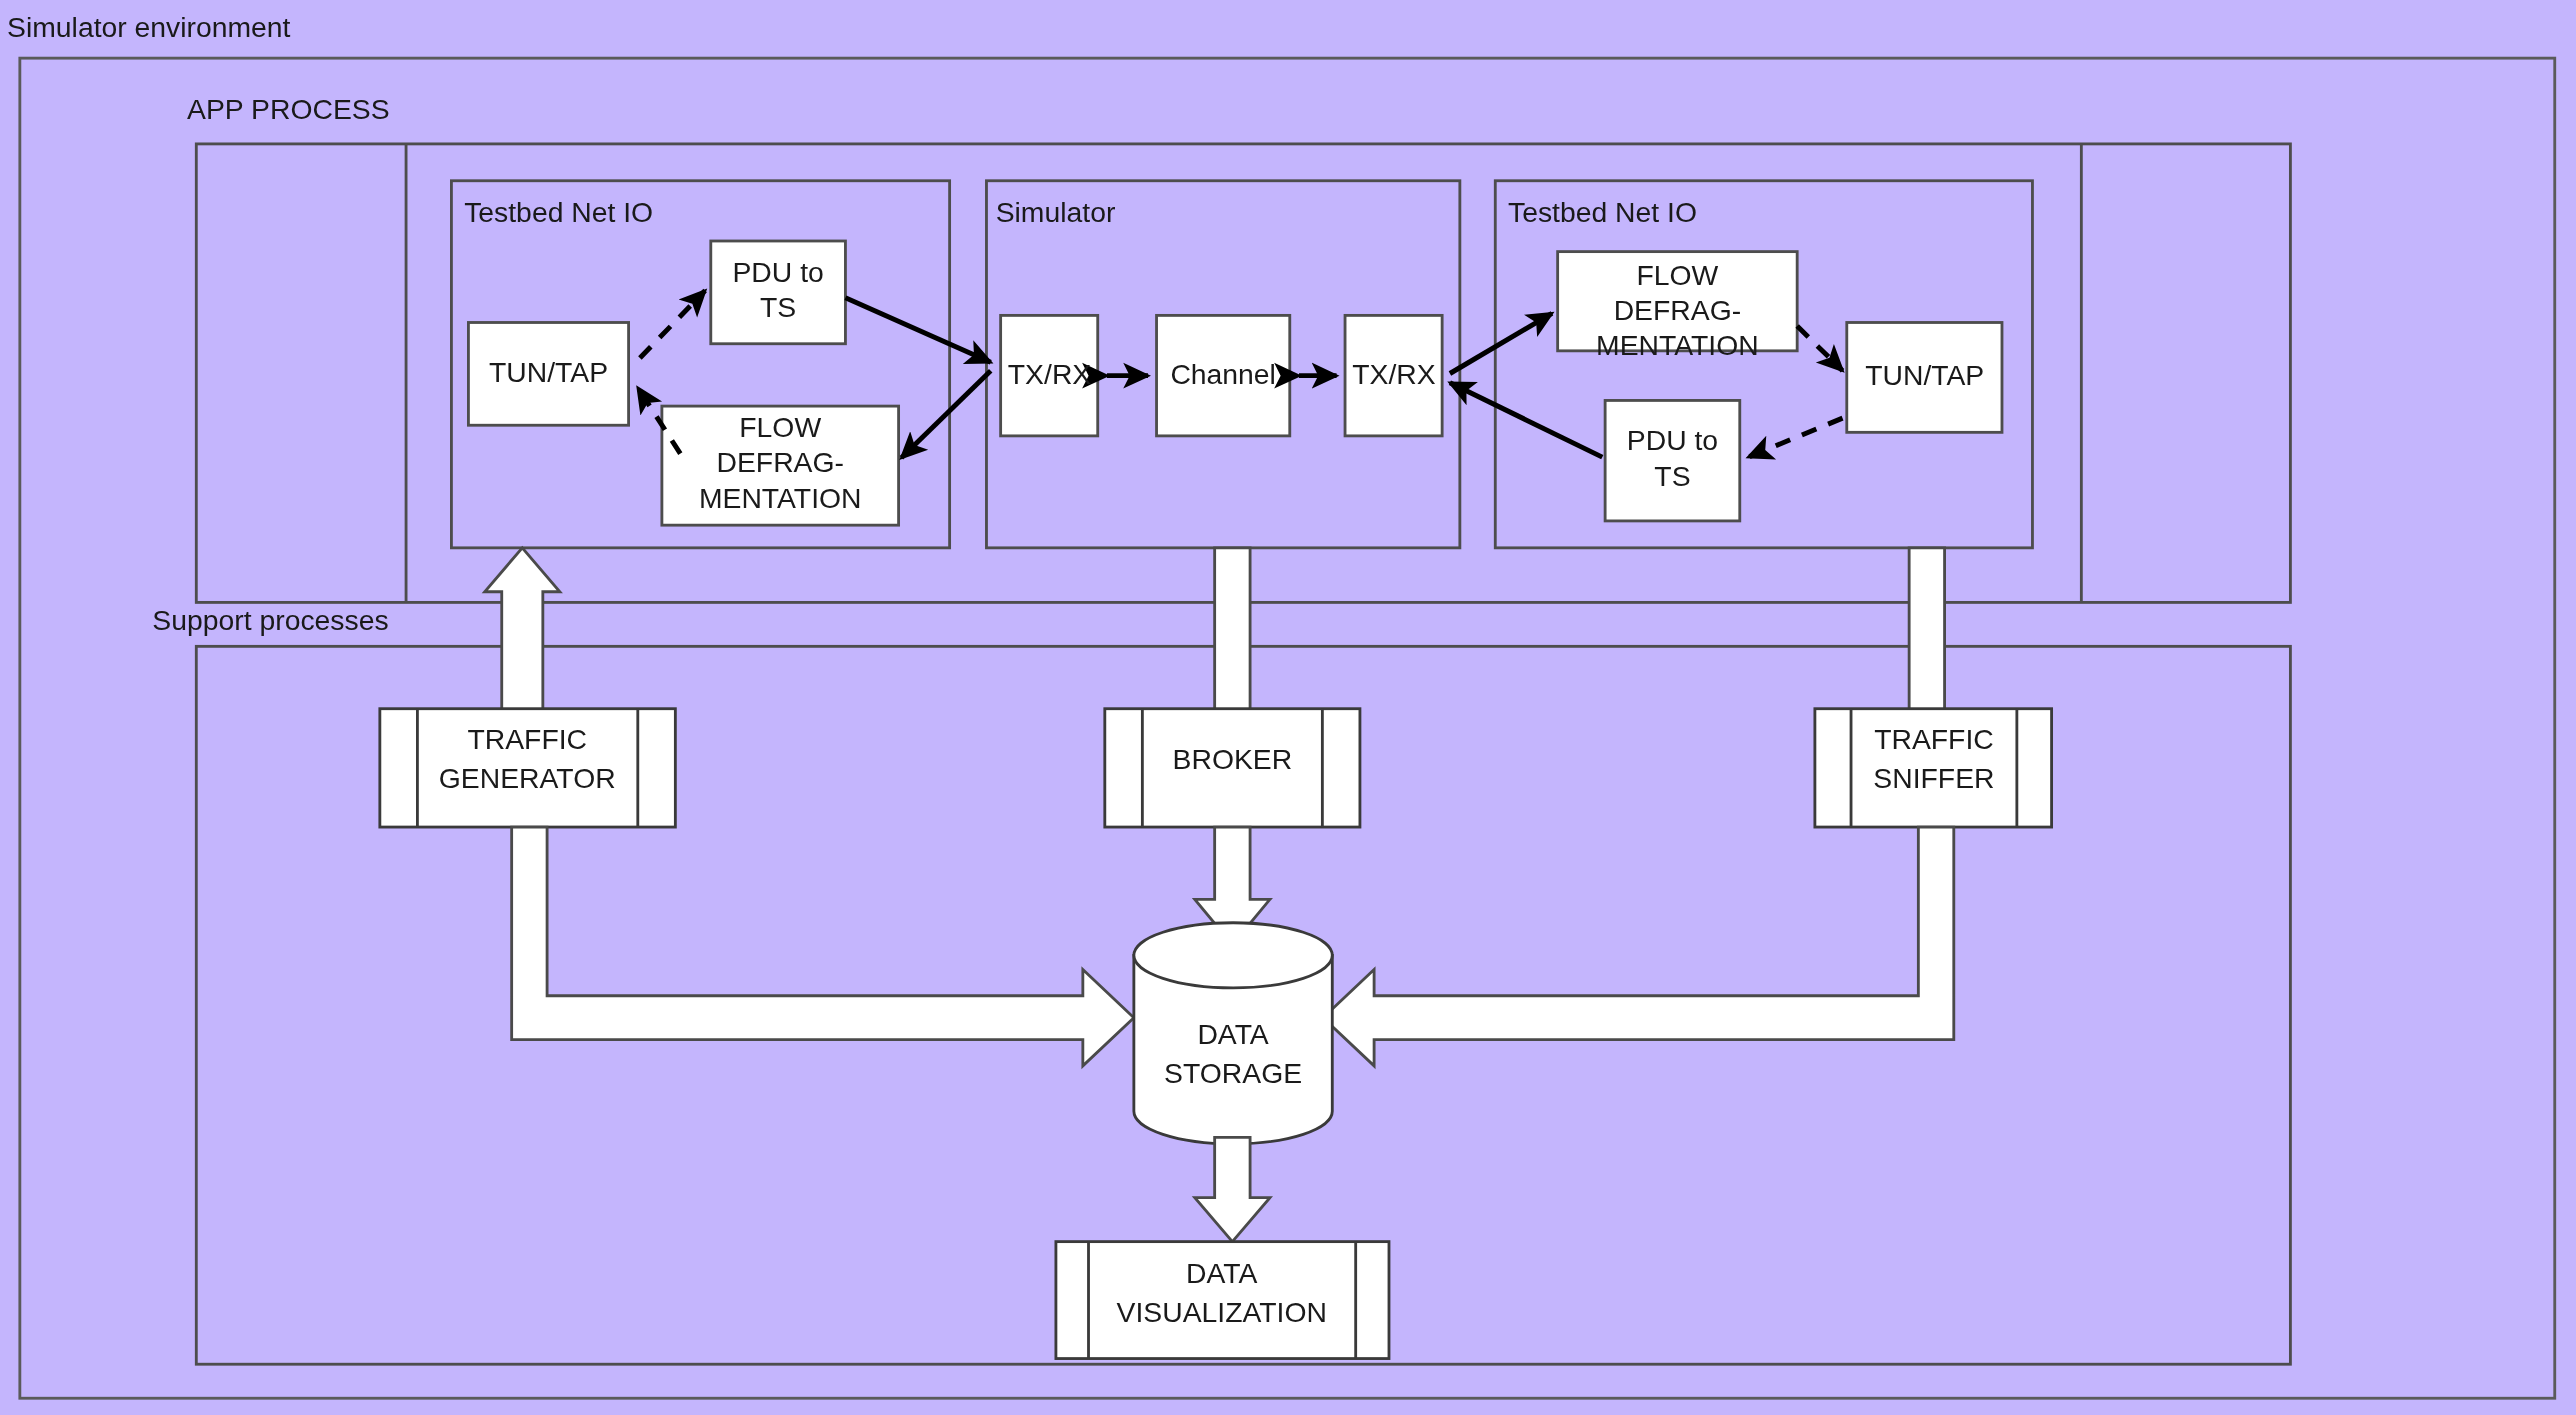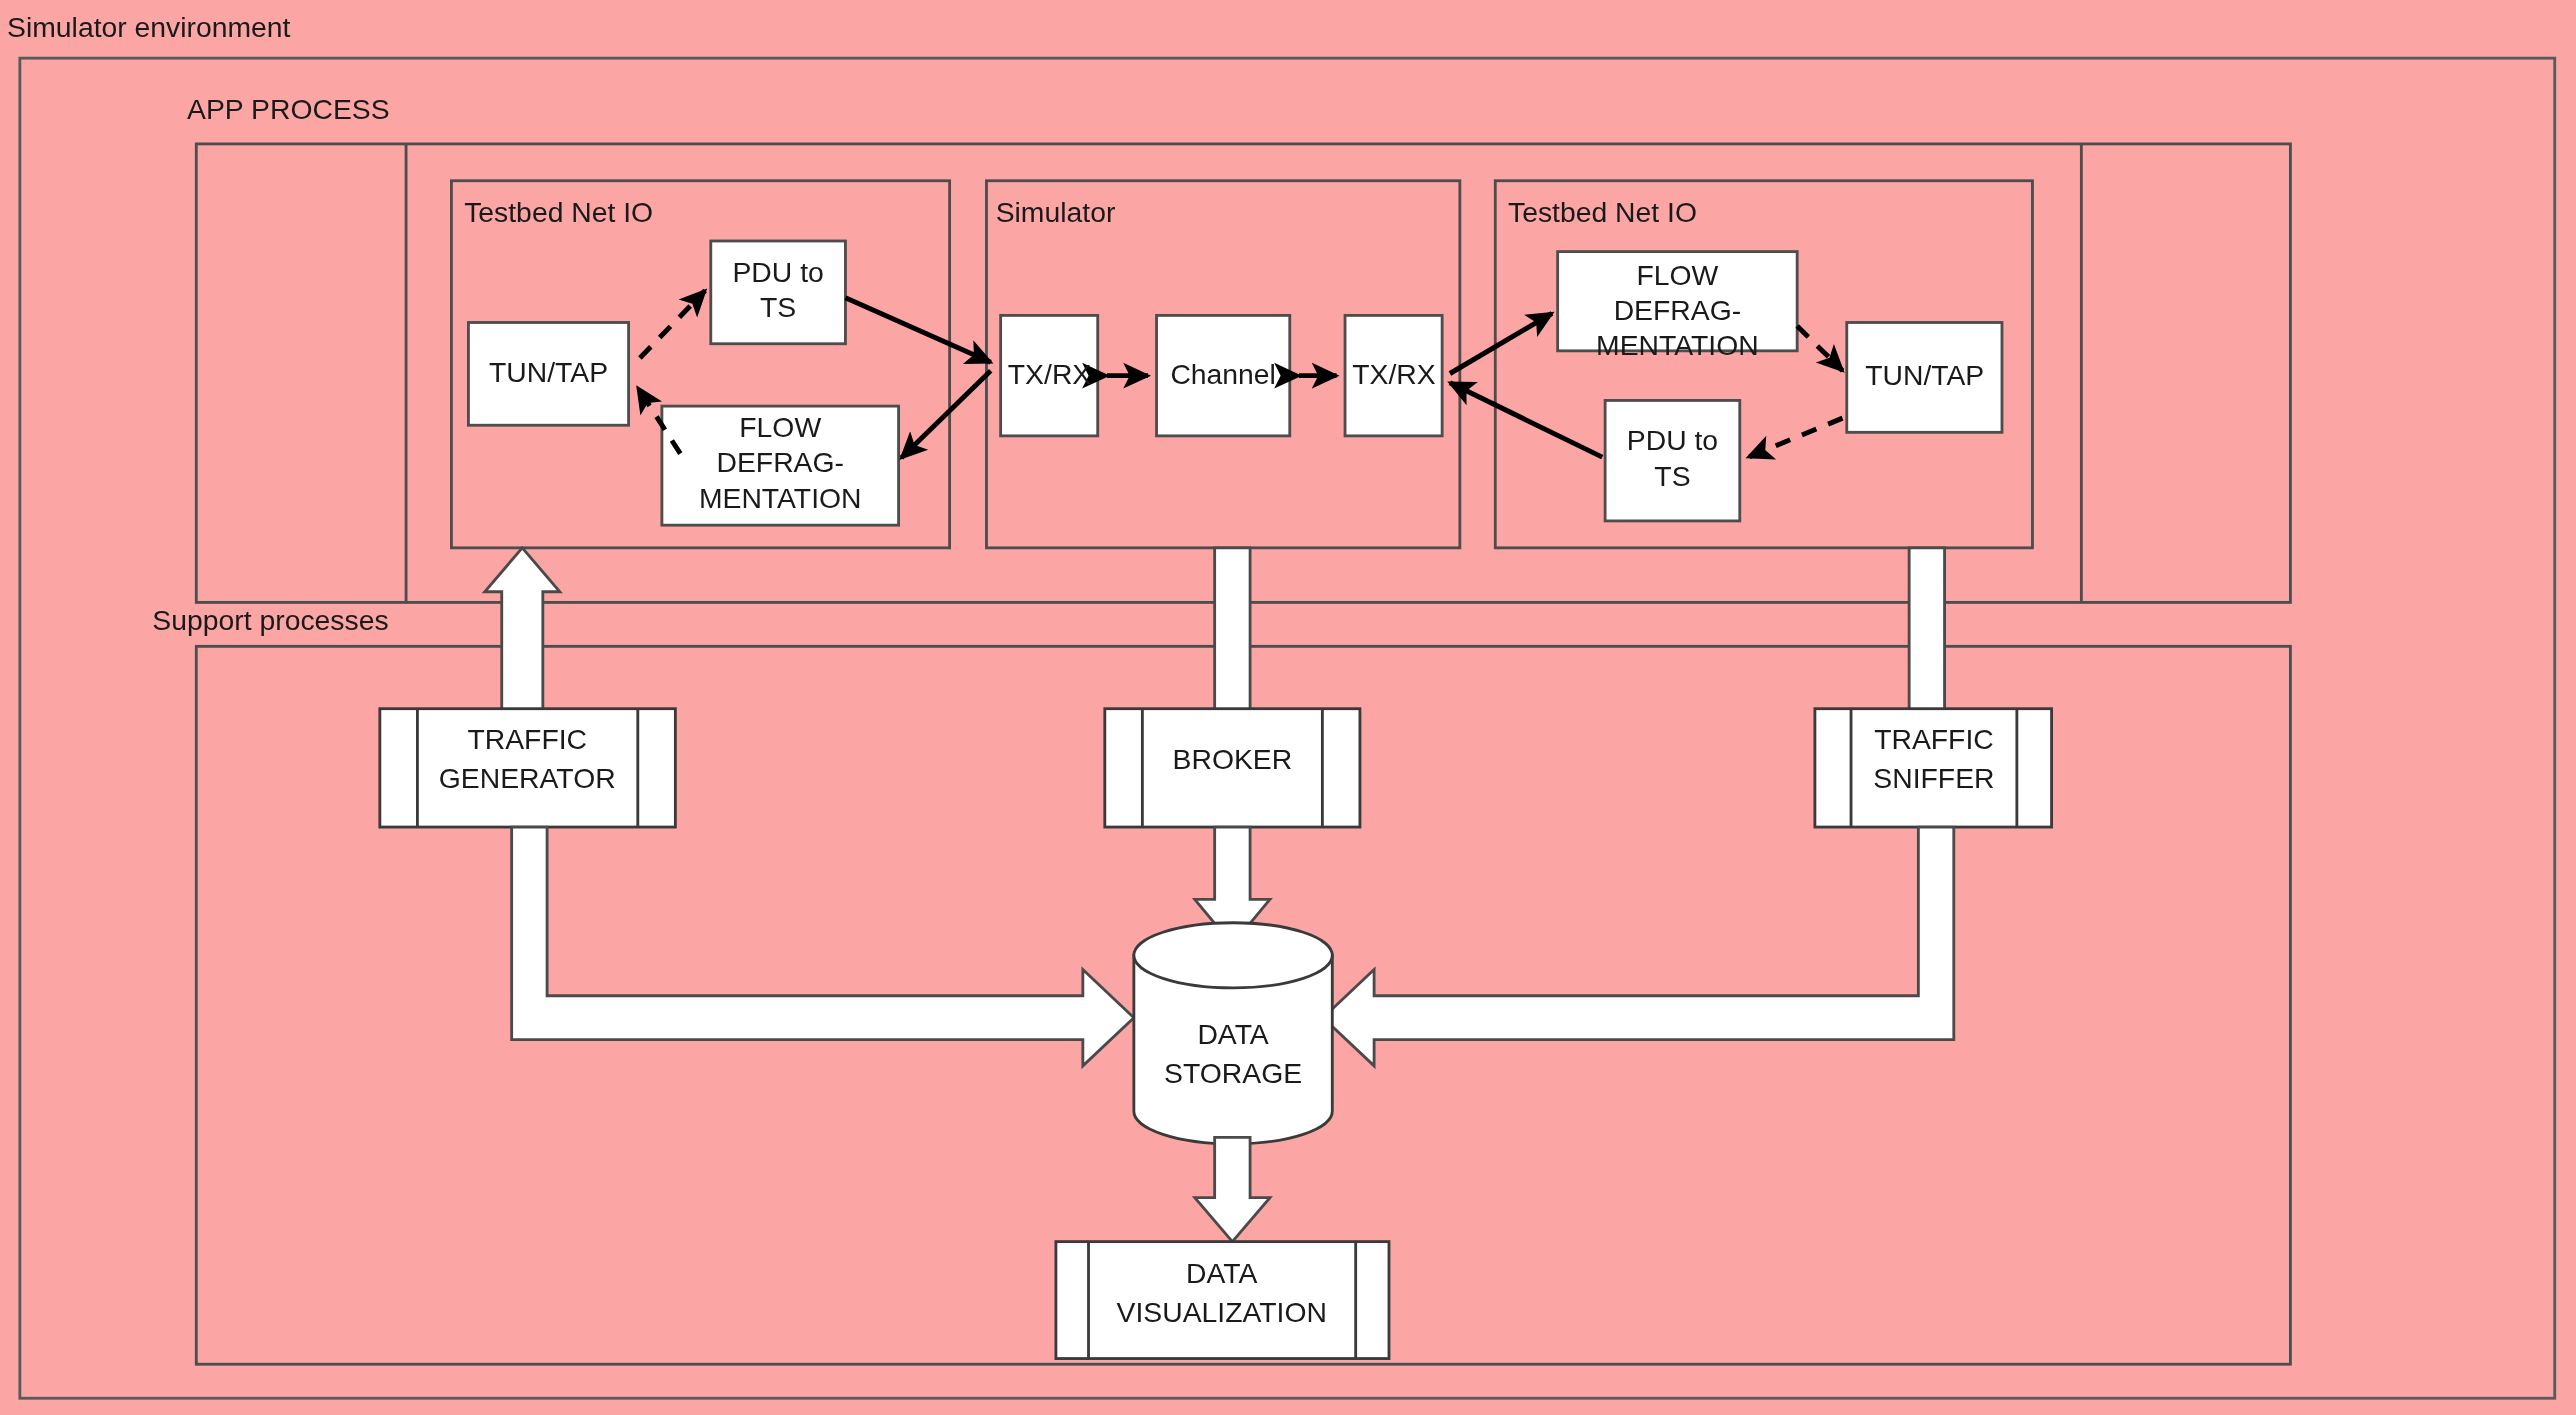--- a/index.html
+++ b/index.html
@@ -9,21 +9,21 @@
     background: #ffffff;
   }
   body {
     font-family: "Liberation Sans", sans-serif;
     color: #000000;
   }
   #canvas {
     position: relative;
     width: 2576px;
     height: 1416px;
-    background: #fca5a5;
+    background: #c4b5fd;
     overflow: hidden;
   }
   #diagram-svg {
     position: absolute;
     left: 0;
     top: 0;
     width: 2576px;
     height: 1416px;
   }
   .lbl {

